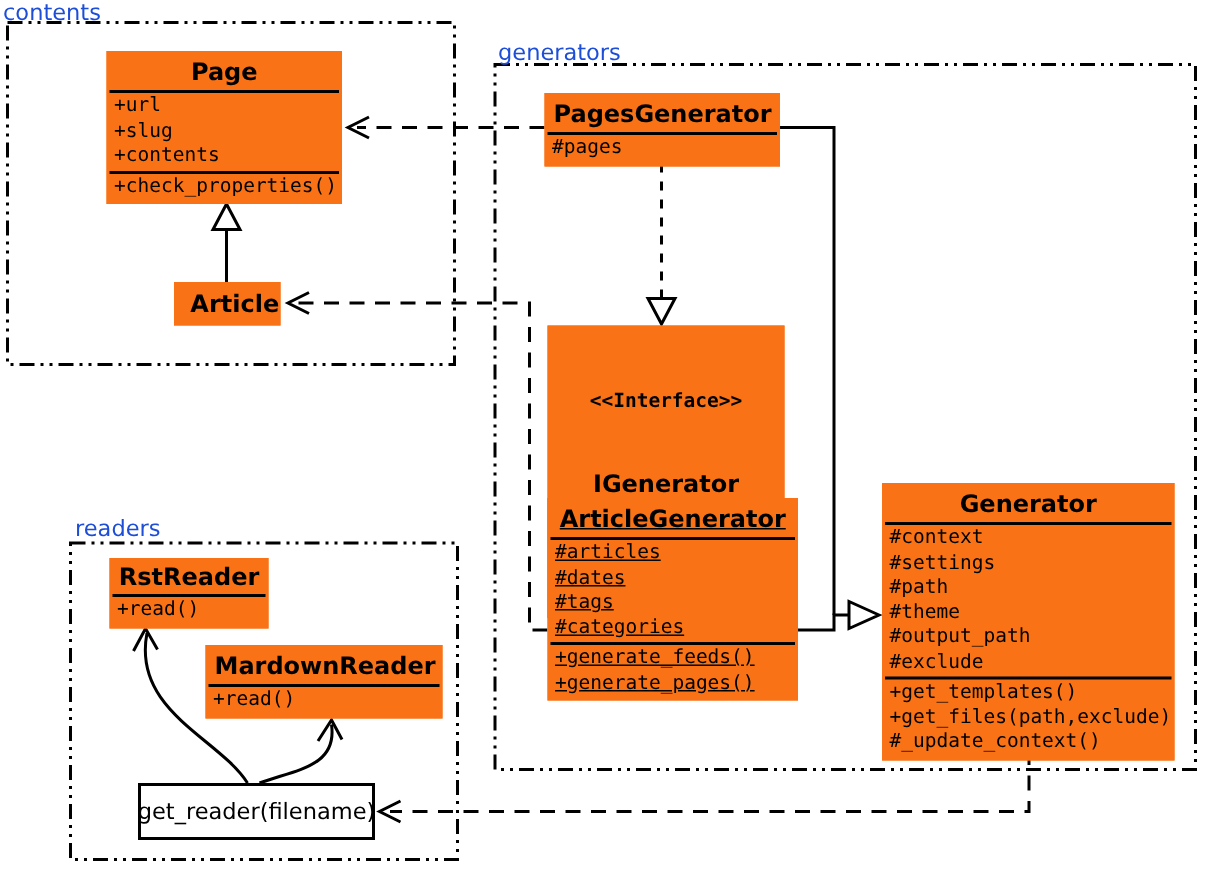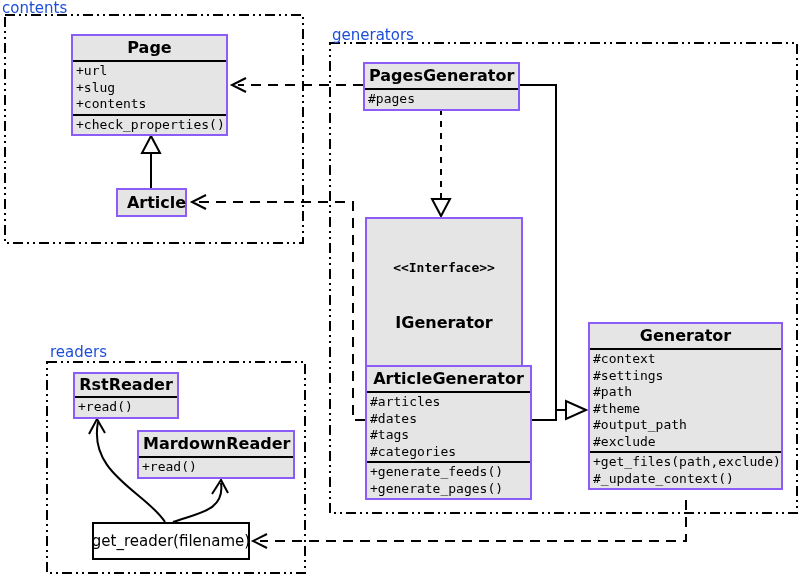--- a/index.html
+++ b/index.html
@@ -6,21 +6,21 @@
   .canvas {
     position:relative; width:803px; height:579px; background:#ffffff;
     font-family:"DejaVu Sans", sans-serif; color:#000; overflow:hidden;
   }
   svg.lines { position:absolute; left:0; top:0; width:803px; height:579px; }
   .pkg-label {
     position:absolute; font-size:15px; line-height:15px; color:#1d4ed8;
     background:transparent; white-space:pre;
   }
   .uml-class {
-    position:absolute; background:#e5e5e5; border:2px solid #8b5cf6;
+    position:absolute; background:#f97316; border:2px solid #f97316;
     box-sizing:border-box;
   }
   .uml-title {
     font-family:"DejaVu Sans", sans-serif; font-weight:bold; font-size:16px;
     line-height:19px; text-align:center; padding:2px 4px 3px 4px; white-space:pre;
   }
   .with-sections > .uml-title { border-bottom:2px solid #000; }
   .uml-section { padding:1px 3px; }
   .uml-methods { border-top:2px solid #000; }
   .uml-row {
@@ -110,21 +110,21 @@
     <div class="uml-title" style="border-bottom:none; padding:0 4px 3px 4px;">
       <div class="stereotype">&lt;&lt;Interface&gt;&gt;</div>
       <div>IGenerator</div>
     </div>
     <div class="uml-section uml-methods">
       <div class="uml-row">+generate_context()</div>
       <div class="uml-row">+generate_output()</div>
     </div>
   </div>
 
-  <div class="uml-class with-sections" style="left:365px; top:365px; width:167px;">
+  <div class="uml-class with-sections" style="left:365px; top:332px; width:167px;text-decoration:underline;">
     <div class="uml-title">ArticleGenerator</div>
     <div class="uml-section">
       <div class="uml-row">#articles</div>
       <div class="uml-row">#dates</div>
       <div class="uml-row">#tags</div>
       <div class="uml-row">#categories</div>
     </div>
     <div class="uml-section uml-methods">
       <div class="uml-row">+generate_feeds()</div>
       <div class="uml-row">+generate_pages()</div>
@@ -135,20 +135,21 @@
     <div class="uml-title">Generator</div>
     <div class="uml-section">
       <div class="uml-row">#context</div>
       <div class="uml-row">#settings</div>
       <div class="uml-row">#path</div>
       <div class="uml-row">#theme</div>
       <div class="uml-row">#output_path</div>
       <div class="uml-row">#exclude</div>
     </div>
     <div class="uml-section uml-methods">
+      <div class="uml-row">+get_templates()</div>
       <div class="uml-row">+get_files(path,exclude)</div>
       <div class="uml-row">#_update_context()</div>
     </div>
   </div>
 
   <div class="uml-class with-sections" style="left:73px; top:372px; width:106px;">
     <div class="uml-title" style="padding:1px 4px 2px 4px;">RstReader</div>
     <div class="uml-section">
       <div class="uml-row">+read()</div>
     </div>

